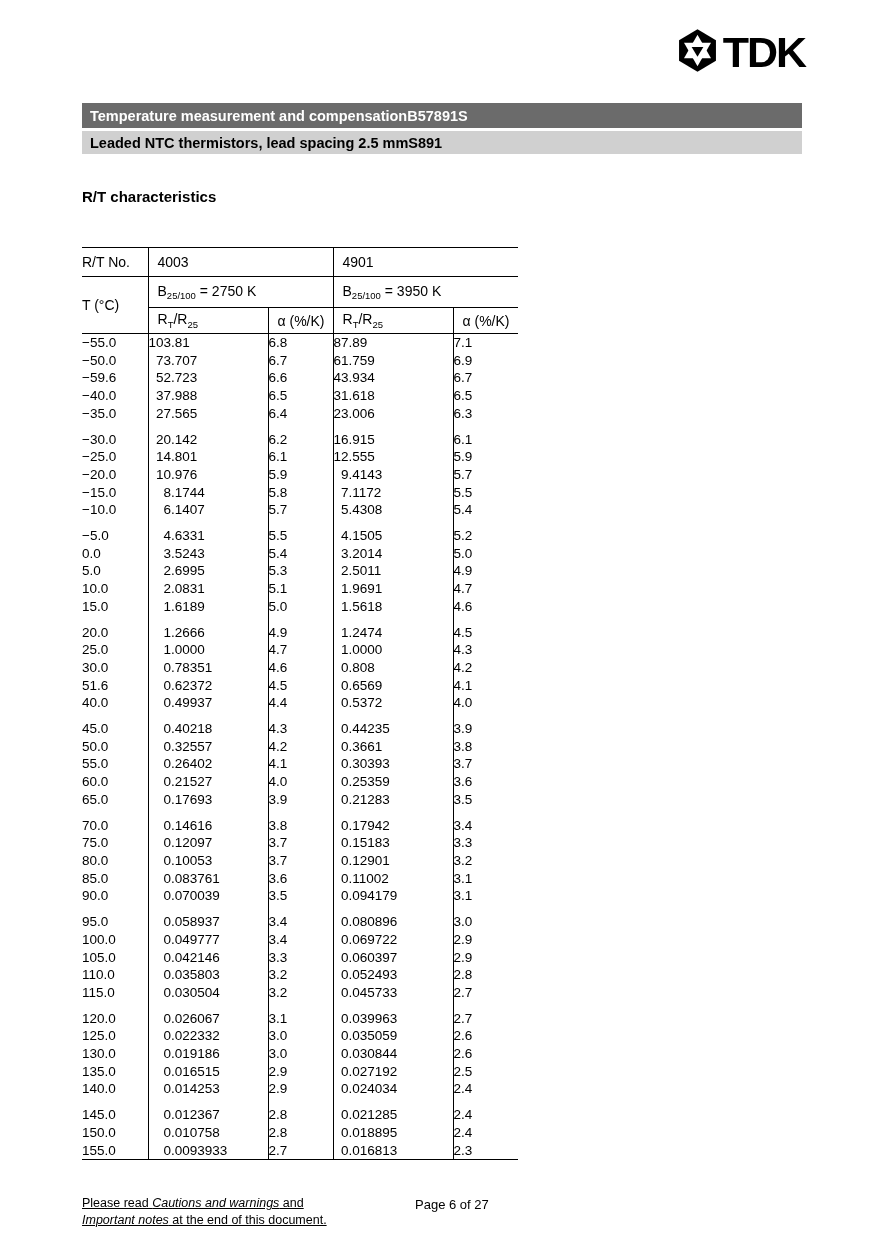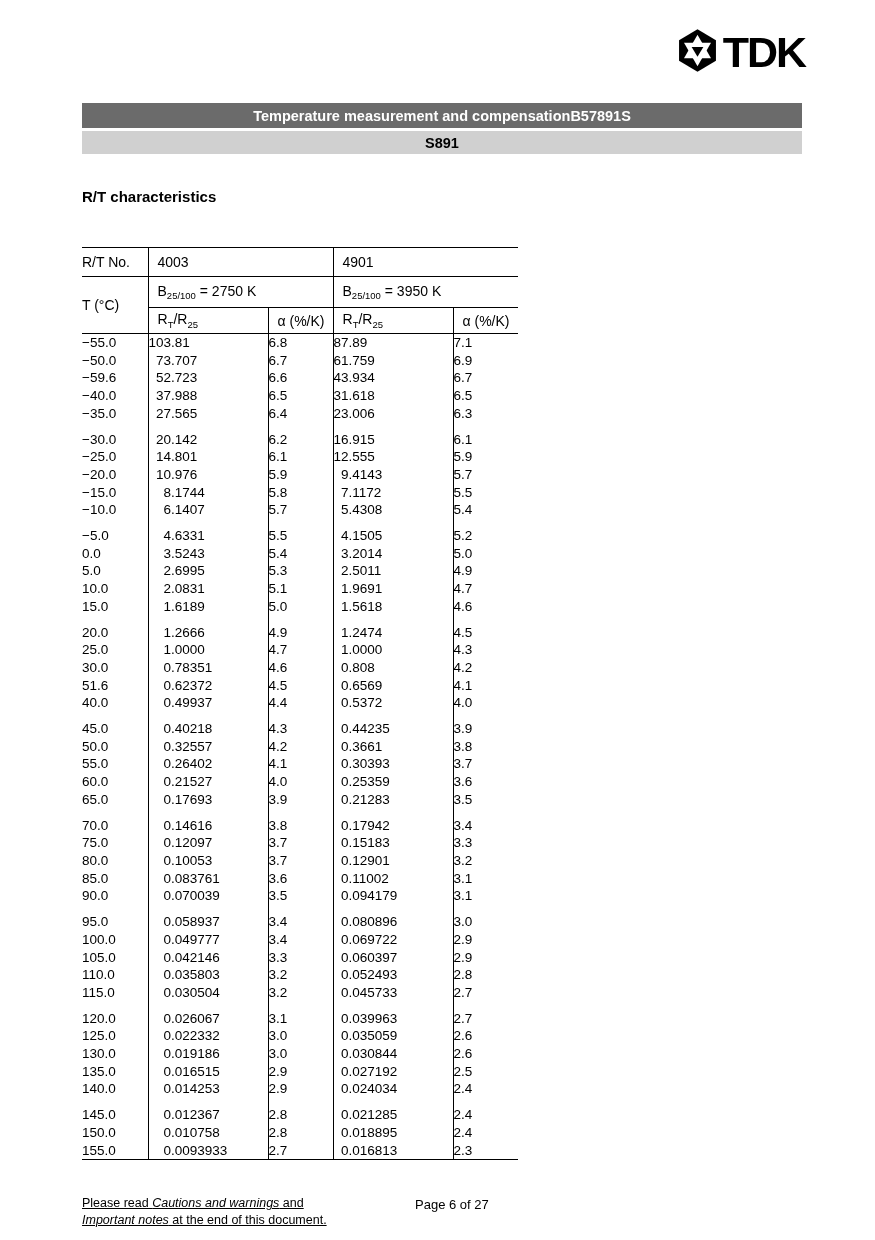--- a/index.html
+++ b/index.html
@@ -10,21 +10,21 @@
     position:relative; overflow:hidden;
   }
 
   
   .logo { position:absolute; top:28px; right:70px; display:flex; align-items:center; gap:3px; }
   .logo-text { font-size:43px; font-weight:bold; letter-spacing:-2px; line-height:1; }
 
   
   .bar {
     position:absolute; left:82px; width:720px; box-sizing:border-box;
-    display:flex; justify-content:center; align-items:center;
+    display:flex; justify-content:flex-start; align-items:center;
     font-weight:bold; font-size:14.5px; padding:0 8px;
   }
   .bar-dark  { top:103px; height:25px; background:#6b6b6b; color:#ffffff; }
   .bar-light { top:131px; height:23px; background:#d0d0d0; color:#000000; }
 
   
   .section-title { position:absolute; left:82px; top:188px; font-size:15px; font-weight:bold; margin:0; }
 
   
   table.rt-table {
@@ -66,20 +66,21 @@
     </svg>
   </span>
   <span class="logo-text">TDK</span>
 </div>
 
 <div class="bar bar-dark">
   <span>Temperature measurement and compensation</span>
   <span>B57891S</span>
 </div>
 <div class="bar bar-light">
+  <span>Leaded NTC thermistors, lead spacing 2.5 mm</span>
   <span>S891</span>
 </div>
 
 <h2 class="section-title">R/T characteristics</h2>
 
 <table class="rt-table">
   <colgroup>
     <col style="width:66px">
       <col style="width:120px">
       <col style="width:65px">

